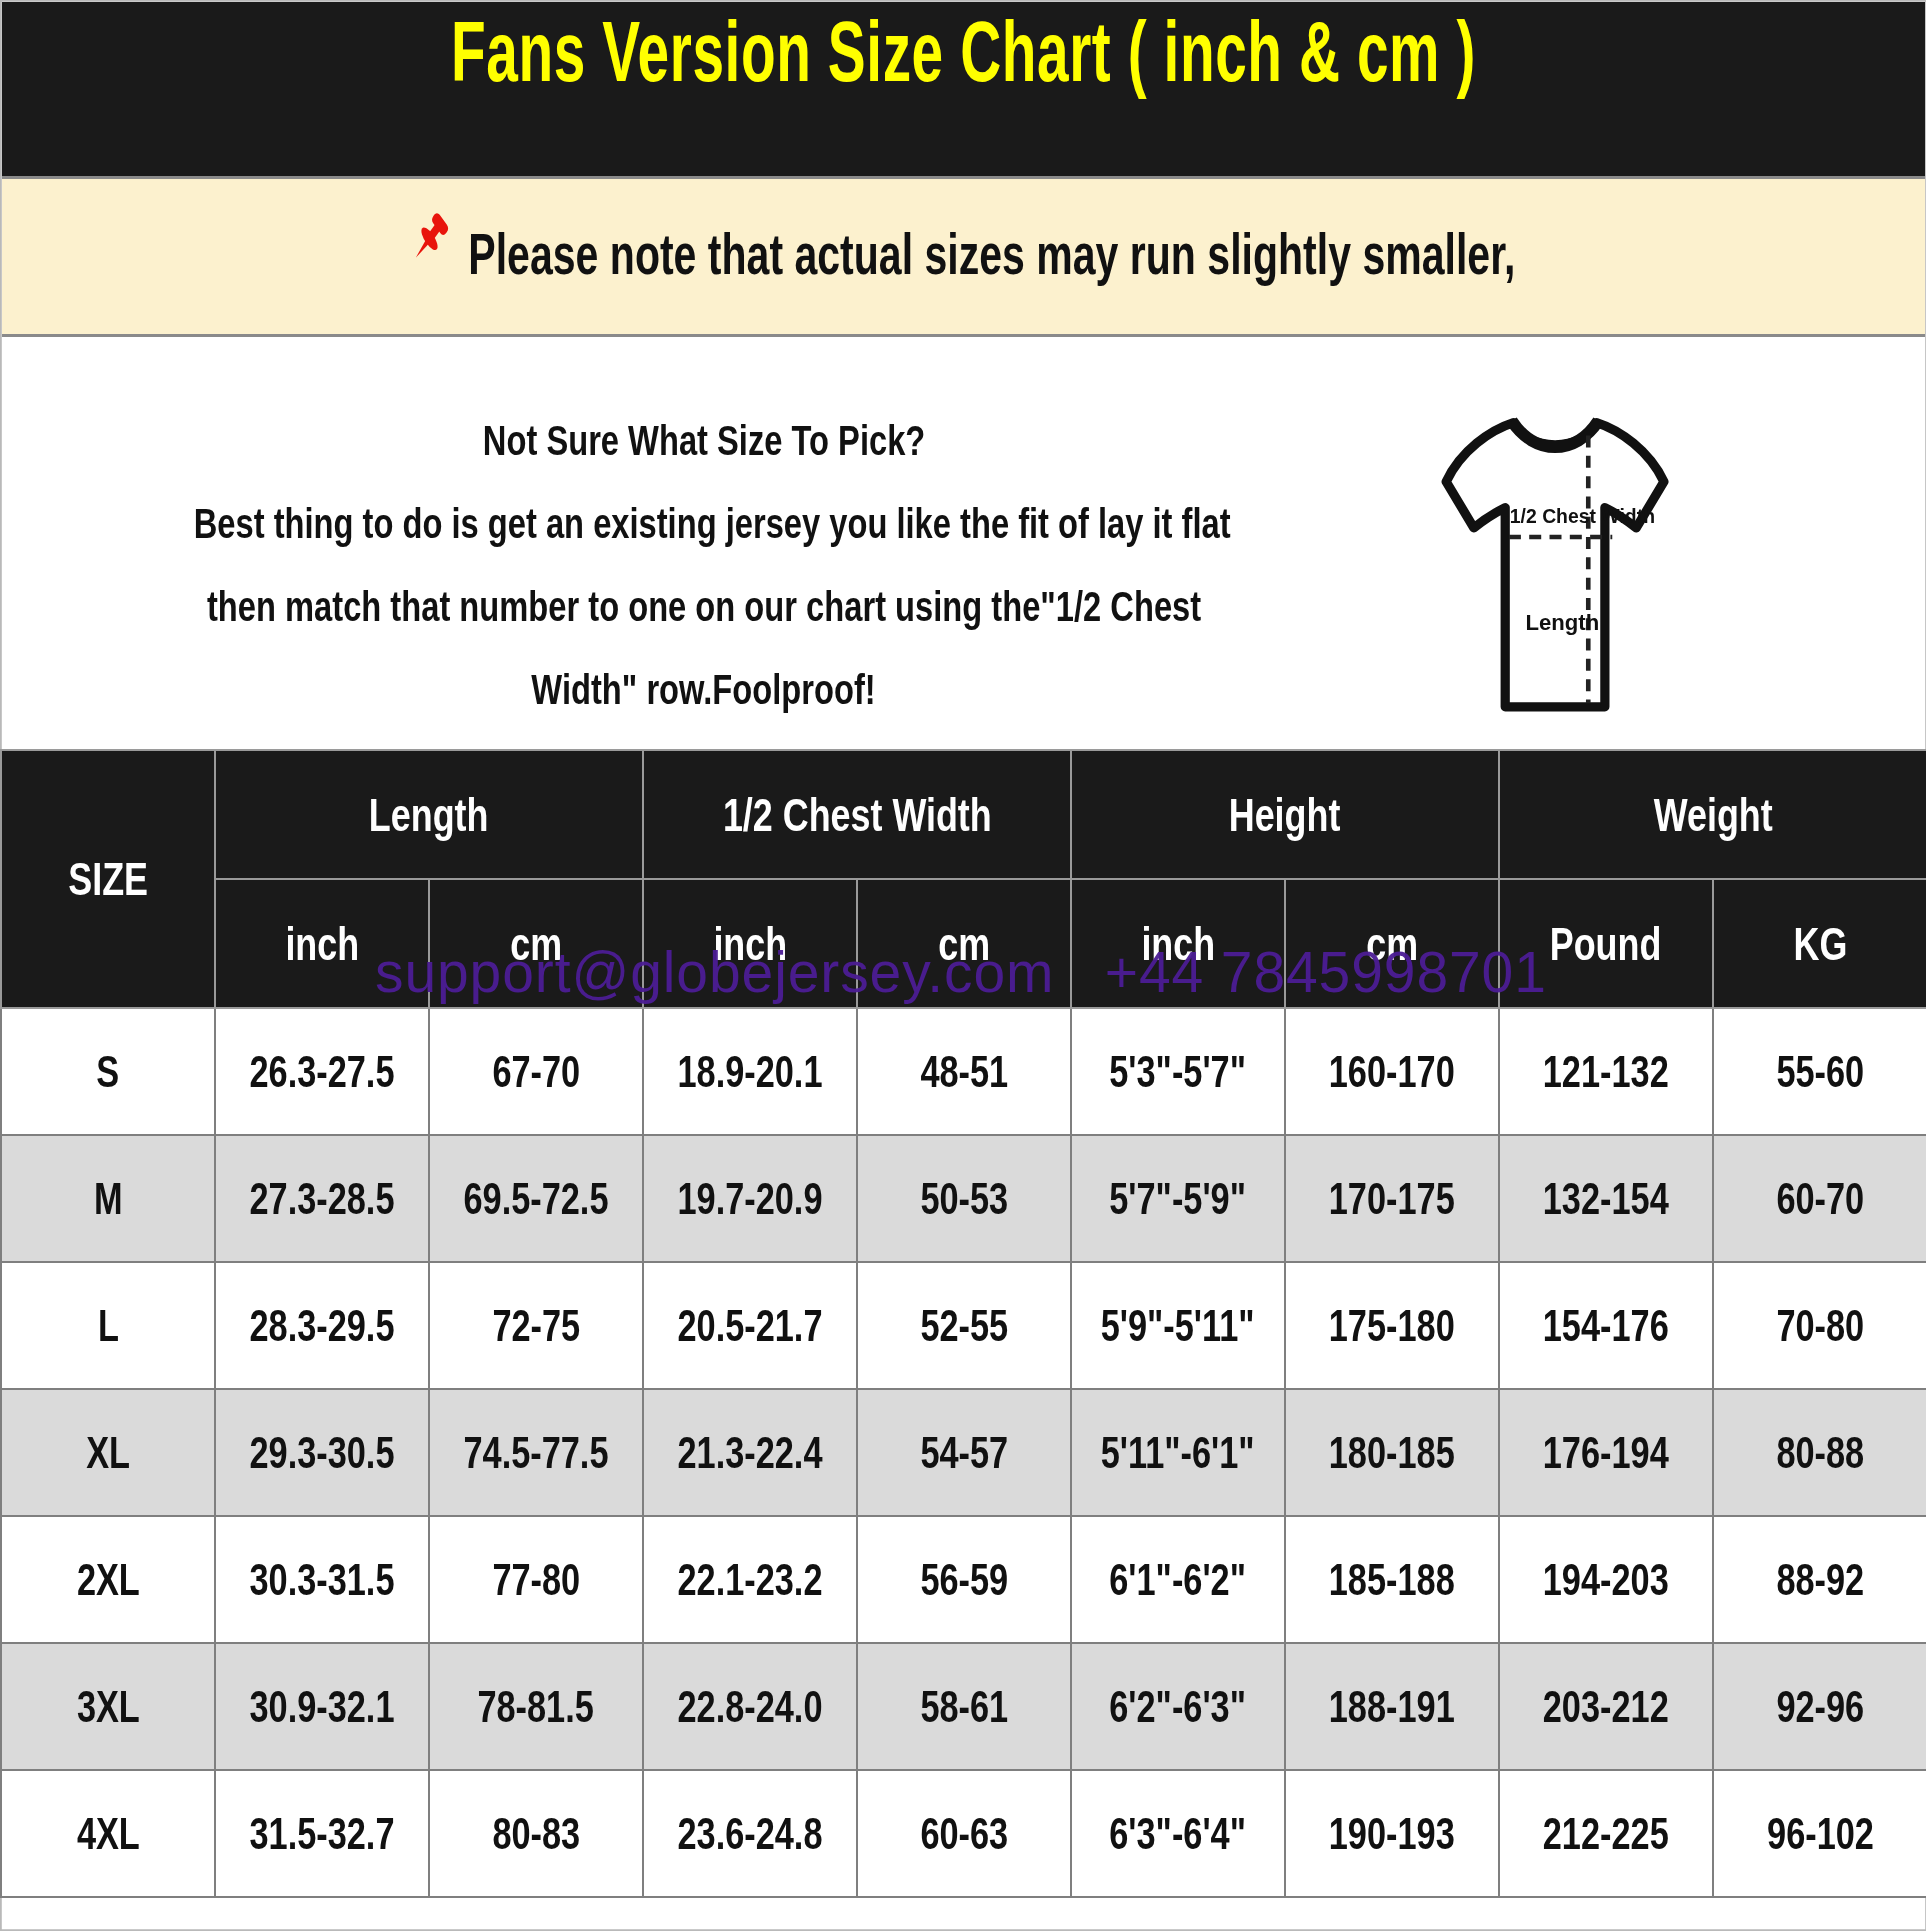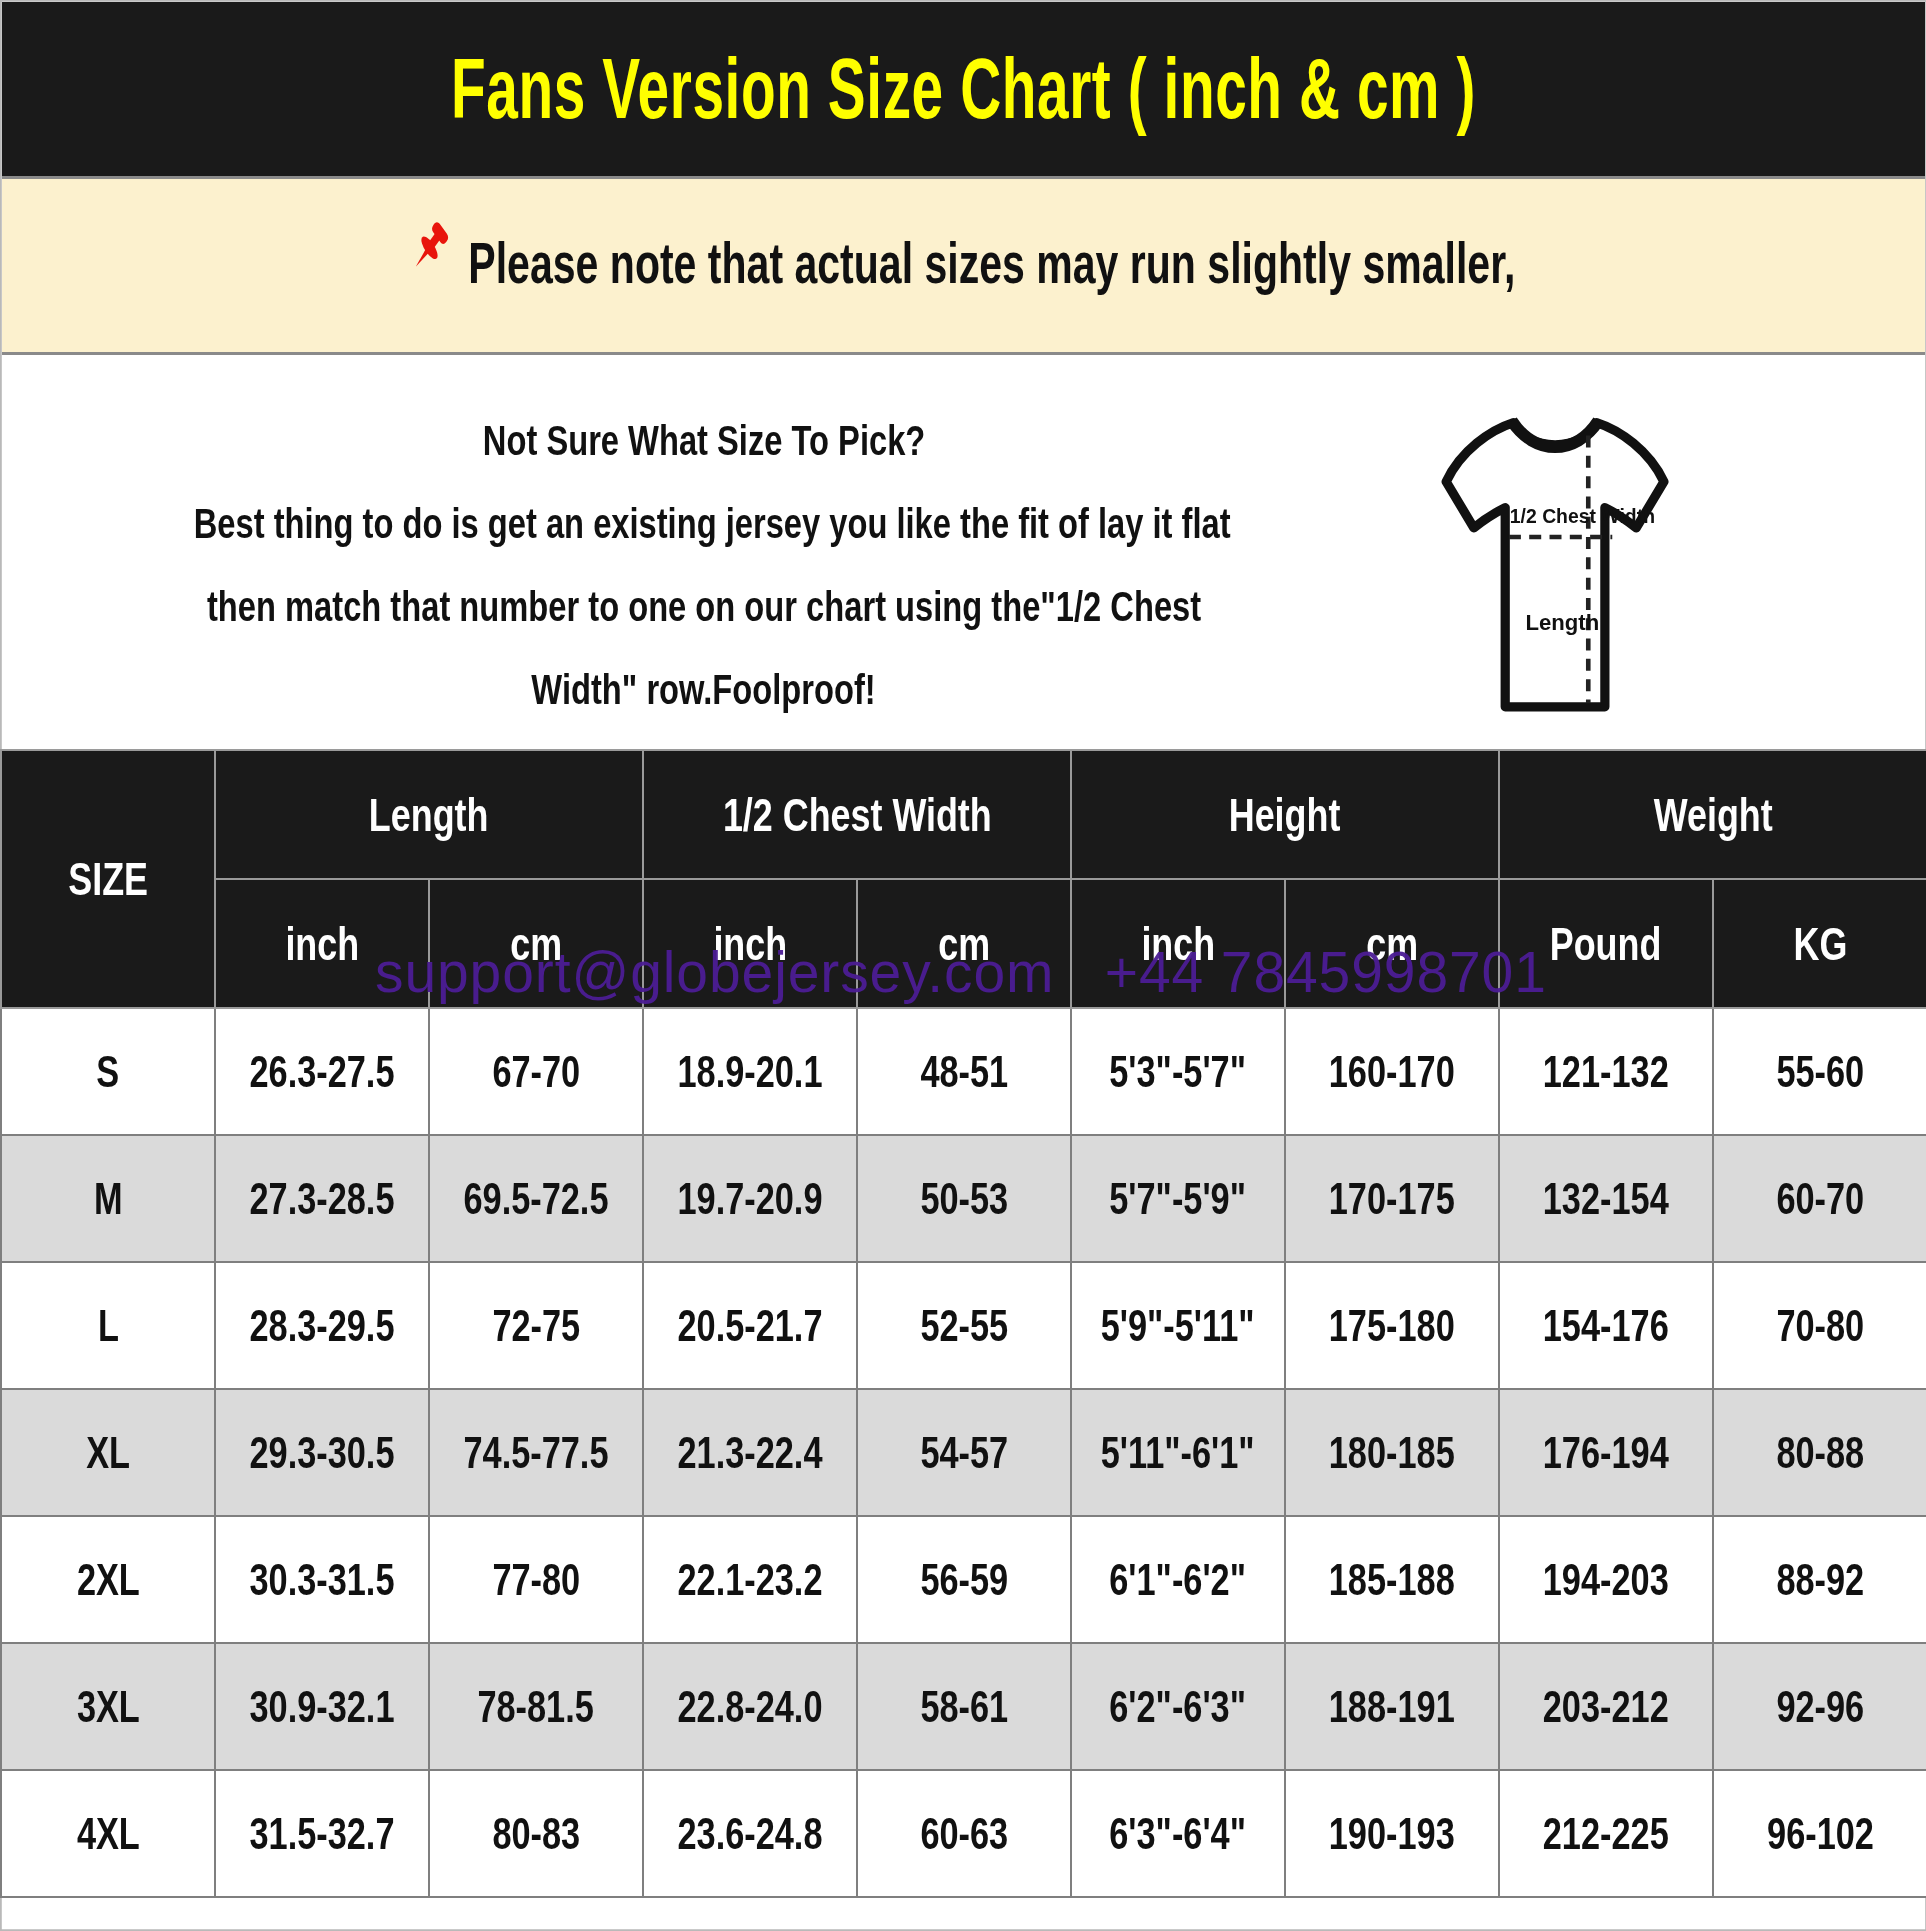--- a/index.html
+++ b/index.html
@@ -5,25 +5,25 @@
   html,body{margin:0;padding:0;background:#ffffff;}
   .page{
     position:relative;width:1927px;height:1931px;overflow:hidden;
     background:#ffffff;box-shadow:inset 0 0 0 1.8px #b9b9b9;
     font-family:"Liberation Sans","DejaVu Sans",sans-serif;font-weight:bold;color:#111;
   }
   .cond{display:inline-block;white-space:nowrap;transform-origin:50% 50%;}
 
   
   .title-bar{position:absolute;left:1.8px;right:1.8px;top:1.8px;height:174px;background:#1a1a1a;
-    display:flex;align-items:center;justify-content:center;}
+    display:flex;justify-content:center;}
   .title-text{font-size:86px;color:#ffff00;transform:scaleX(0.66);letter-spacing:0.9px;}
 
   
-  .note-section{position:absolute;left:1.8px;right:1.8px;top:176px;height:179px;background:#fcf1ce;
+  .note-section{position:absolute;left:1.8px;right:1.8px;top:176px;height:161px;background:#fcf1ce;
     border-top:3.7px solid #8a8a8a;border-bottom:3.7px solid #8a8a8a;box-sizing:border-box;
     display:flex;flex-direction:column;align-items:center;justify-content:space-evenly;}
   .note-line{font-size:57px;line-height:64px;}
   .note-line .cond{transform:scaleX(0.72);}
   .note-red{color:#ee1400;}
   .pin-icon{display:inline-block;vertical-align:-14.7px;margin-right:1.8px;}
   .arrow-icon{display:inline-block;vertical-align:-3.7px;margin-left:20px;}
 
   
   .size-help{position:absolute;left:1.8px;top:386px;width:1348px;height:360px;

